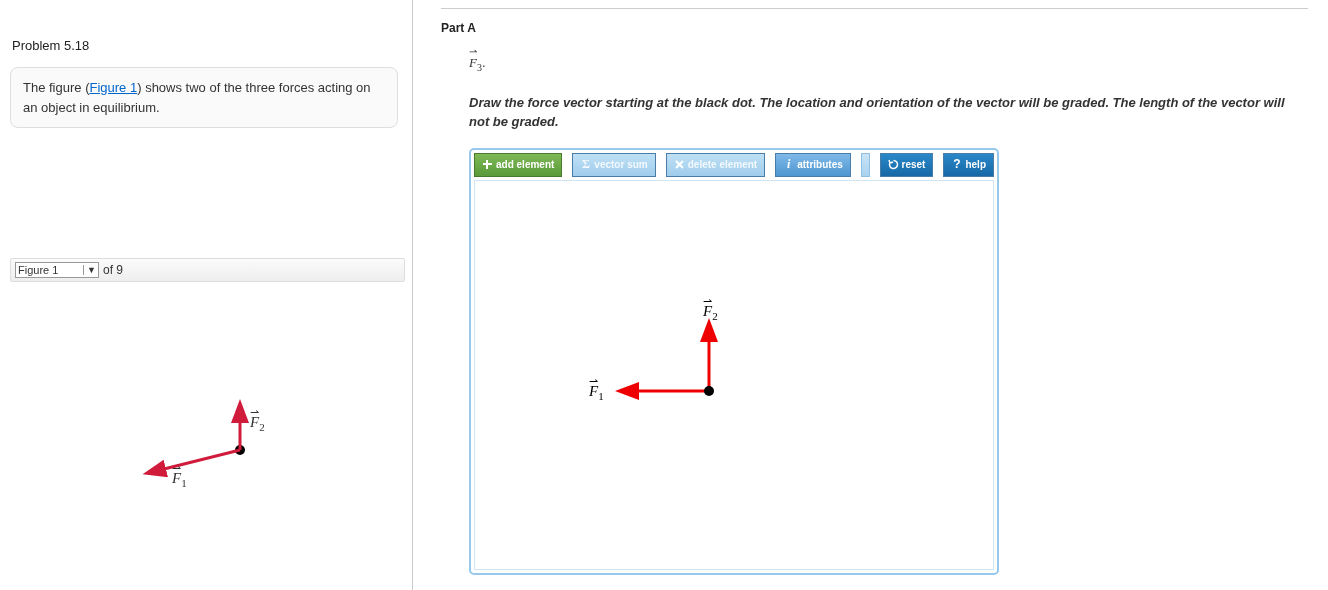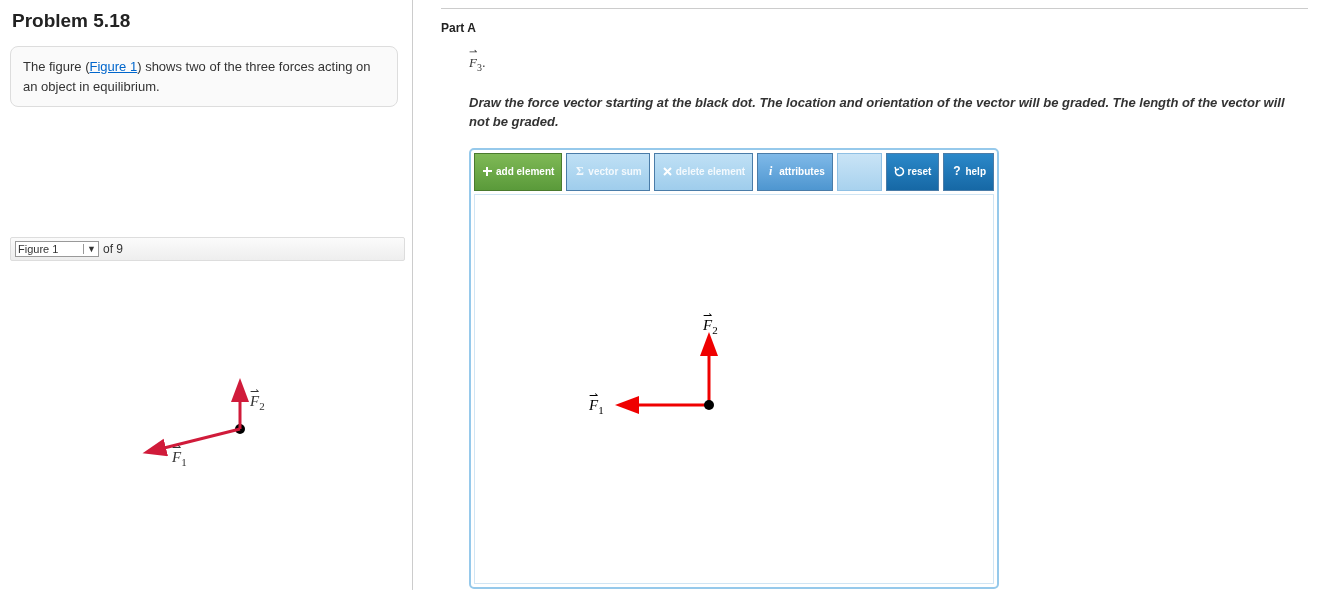--- a/index.html
+++ b/index.html
@@ -16,24 +16,25 @@
     .left-pane {
       width: 413px;
       border-right: 1px solid #ccc;
       padding: 8px 12px 0 8px;
     }
     .right-pane {
       flex: 1;
       padding: 8px 20px 0 28px;
     }
     .problem-title {
-      font-size: 19px;
-      font-weight: bold;
+      font-size: 13px;
+      font-weight: normal;
       color: #222;
       padding: 2px 0 14px 4px;
+      margin-top: 28px;
     }
     .desc-box {
       border: 1px solid #ddd;
       background: #fafafa;
       padding: 10px 12px;
       margin: 0 2px 16px 2px;
       border-radius: 8px;
       line-height: 1.5;
     }
     .fig-link { color: #0066cc; text-decoration: underline; cursor: pointer; }
@@ -108,22 +109,22 @@
     .draw-widget {
       margin-left: 28px;
       width: 530px;
       border: 2px solid #96c9eb;
       border-radius: 5px;
       background: #fff;
       padding: 3px;
     }
     .toolbar {
       display: flex;
-      gap: 4px;
-      height: 38px;
+      gap: 10px;
+      height: 24px;
       margin-bottom: 3px;
     }
     .tbtn {
       display: flex;
       align-items: center;
       gap: 3px;
       padding: 0 7px;
       font-size: 10px;
       font-weight: bold;
       color: #fff;

